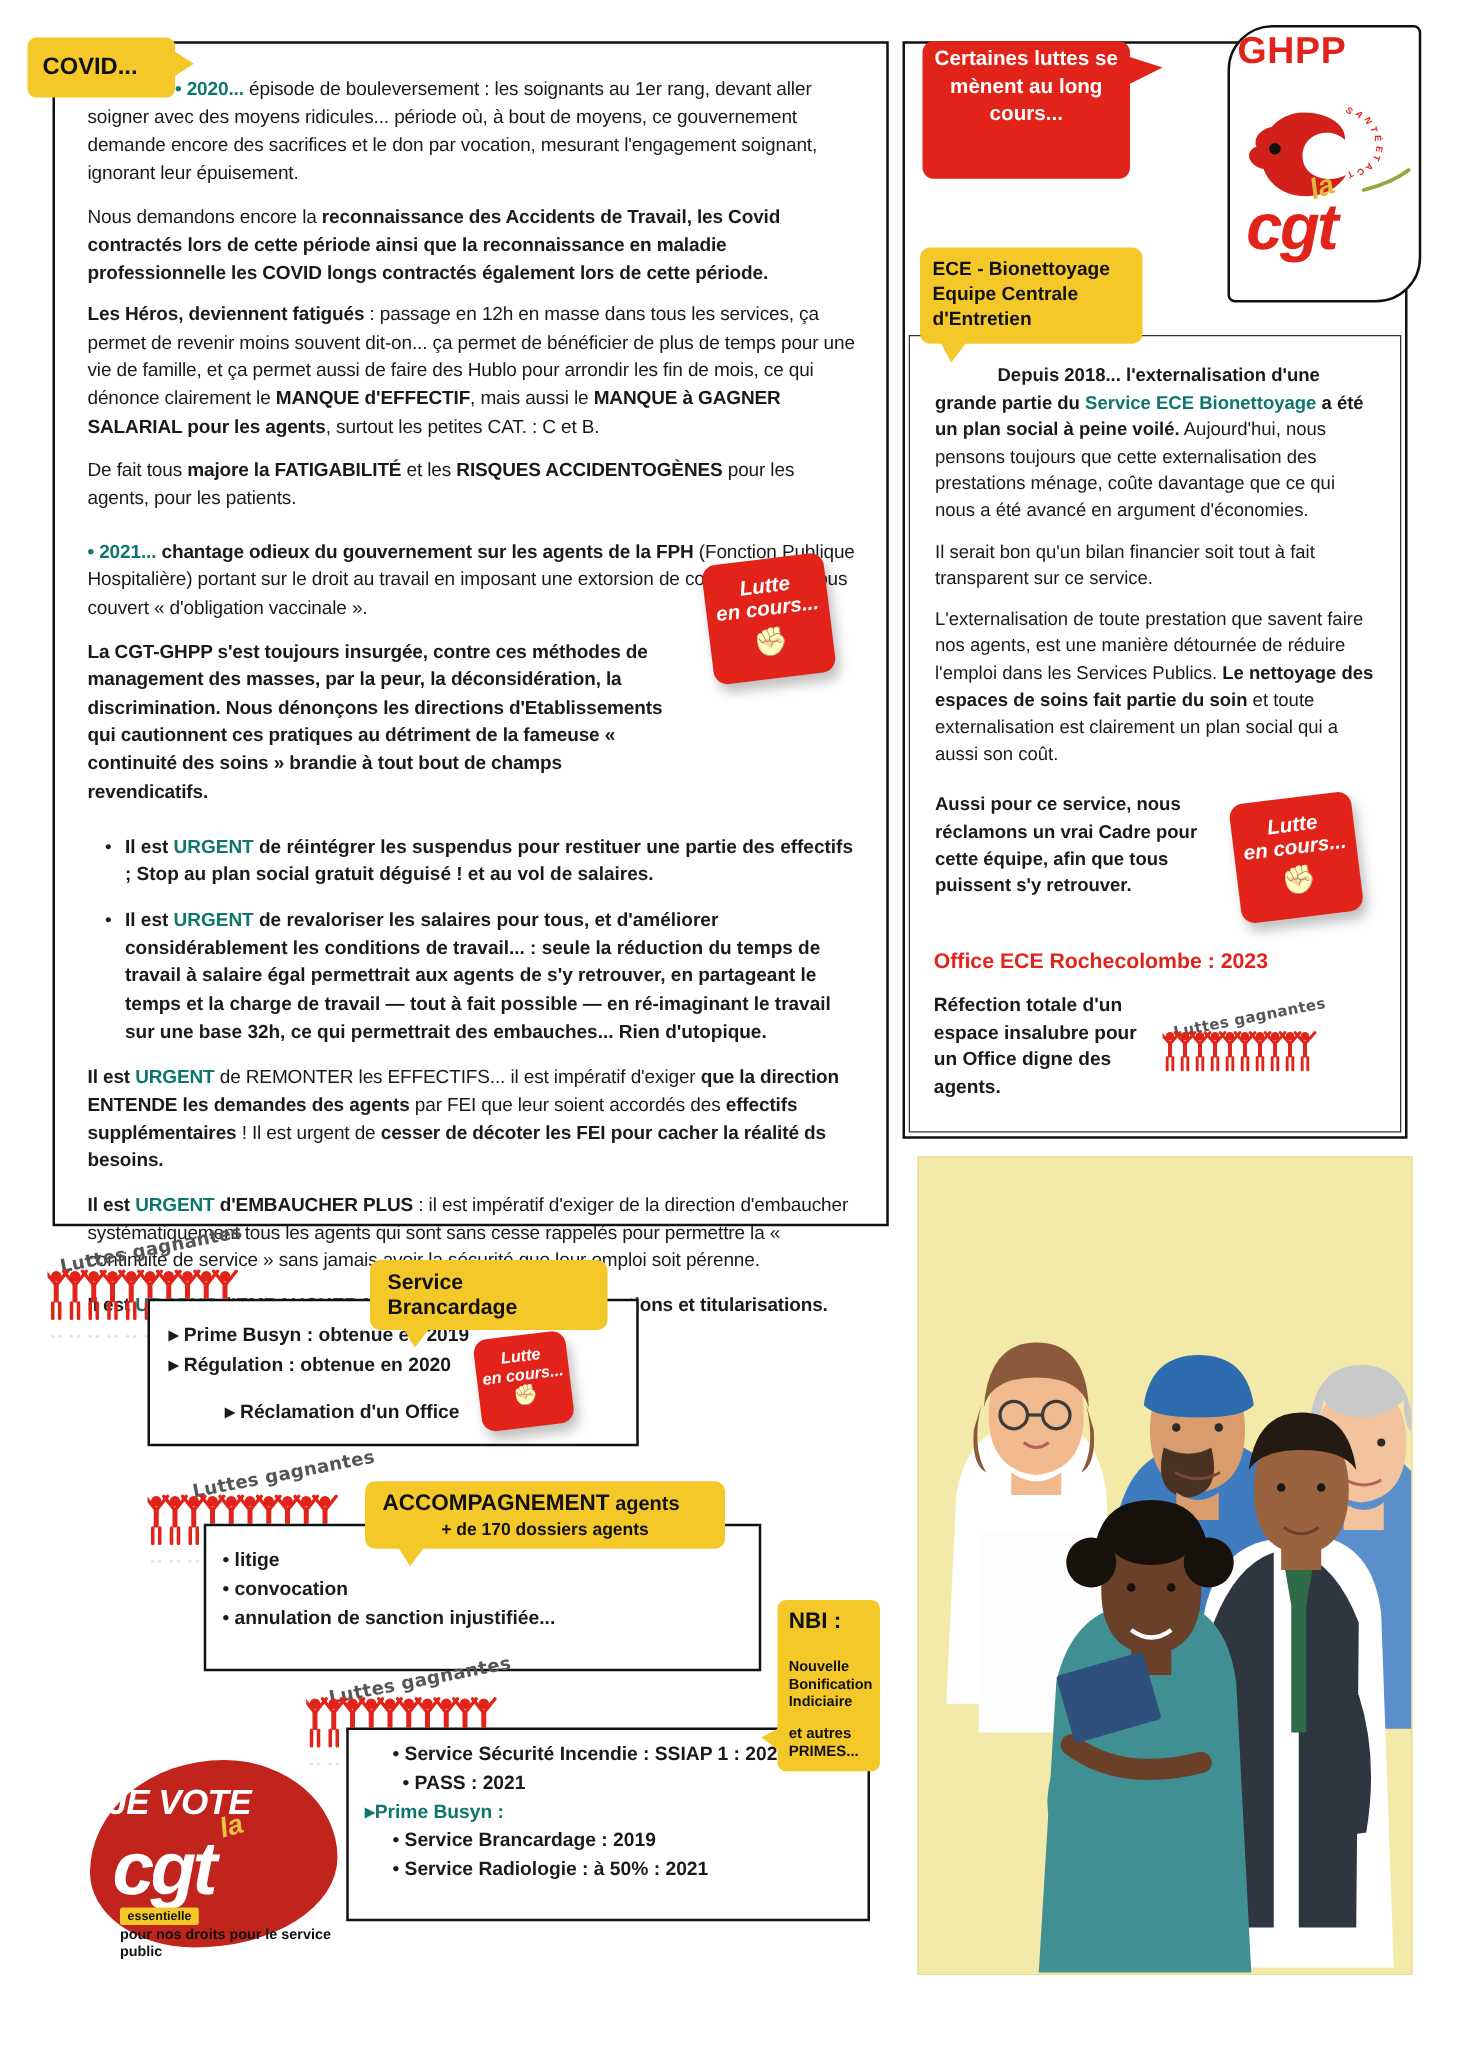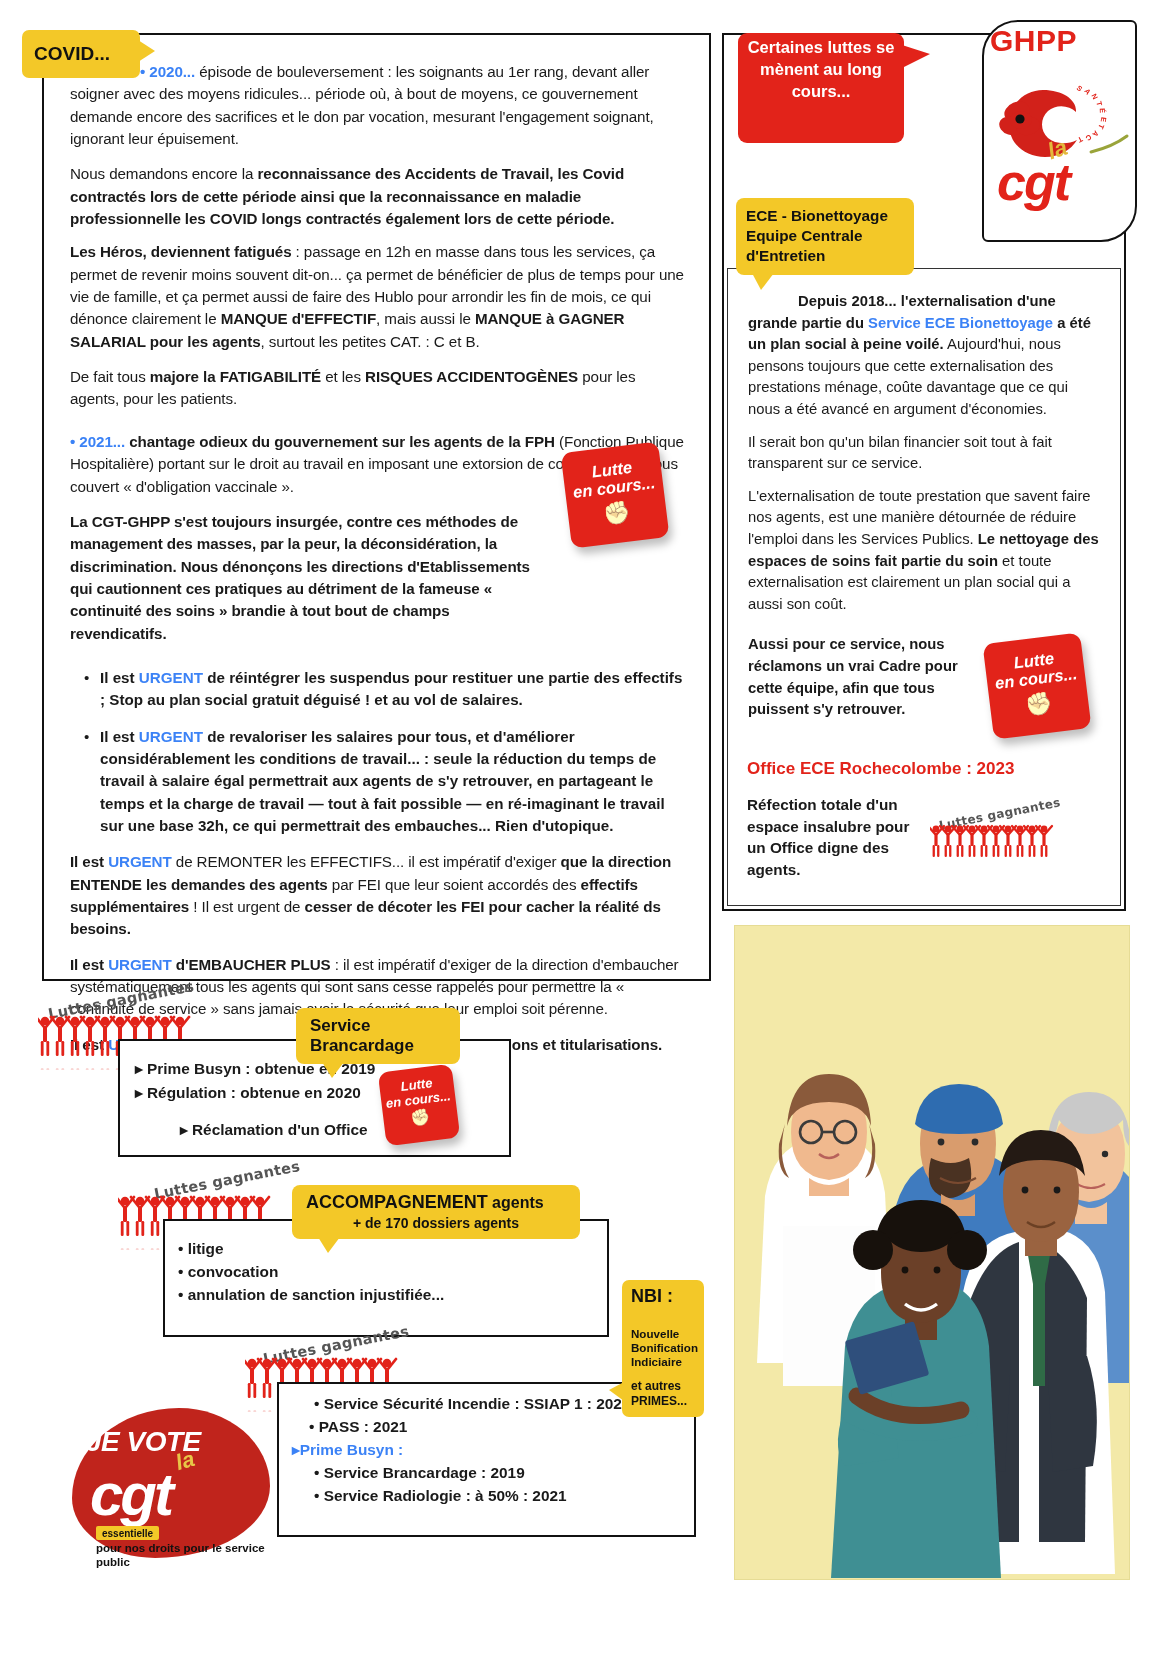--- a/index.html
+++ b/index.html
@@ -8,21 +8,21 @@
     width:1170px; height:1655px;
     background:#ffffff;
     font-family:"Liberation Sans", sans-serif;
     color:#1a1a1a;
     position:relative;
     overflow:hidden;
   }
   .page { position:relative; width:1170px; height:1655px; }
 
   
-  .red { color:#3b82f6; }
+  .red { color:#0f766e; }
   .b   { font-weight:bold; }
   .abs { position:absolute; }
 
   
   #main-article-box{
     position:absolute; left:42px; top:33px; width:669px; height:948px;
     border:2.5px solid #111; background:#fff;
   }
   .article-inner{ padding:26px 22px 10px 26px; }
   .para{
@@ -402,21 +402,21 @@
       <use href="#pp" x="60"></use>
         <use href="#pp" x="75"></use>
         <use href="#pp" x="90"></use>
       <use href="#pp" x="105"></use>
         <use href="#pp" x="120"></use>
         <use href="#pp" x="135"></use>
     </g>
   </svg>
 
   <div class="blk-box" style="left:118px; top:1039px; width:393px; height:118px;"></div>
-  <div class="yellow-tab" style="left:296px; top:1008px; width:164px;">
+  <div class="yellow-tab" style="left:296px; top:1008px; width:190px;">
     <div class="tip-down" style="font-size:17px;">Service Brancardage</div>
   </div>
   <div class="blk-list" style="position:absolute; left:135px; top:1057px;">
     <div class="li">▸ Prime Busyn : obtenue en 2019</div>
     <div class="li">▸ Régulation : obtenue en 2020</div>
     <div class="li" style="margin-top:13px; margin-left:45px;">▸  Réclamation d'un Office</div>
   </div>
   <div class="lutte-sticker" style="left:382px; top:1068px; width:74px; height:74px; font-size:13px; padding-top:10px;">
     <span>Lutte</span><br>
     <span>en cours...</span>
@@ -494,21 +494,21 @@
         <use href="#pp" x="90"></use>
       <use href="#pp" x="105"></use>
         <use href="#pp" x="120"></use>
         <use href="#pp" x="135"></use>
     </g>
   </svg>
 
   <div class="blk-box" style="left:277px; top:1382px; width:419px; height:155px;"></div>
   <div class="blk-list" style="position:absolute; left:292px; top:1392px; line-height:1.5;">
     <div class="li" style="margin-left:22px;">• Service Sécurité Incendie : SSIAP 1 : 2020</div>
-    <div class="li" style="margin-left:17px;">• PASS : 2021</div>
+    <div class="li" style="margin-left:30px;">• PASS : 2021</div>
     <div class="li red">▸Prime Busyn :</div>
     <div class="li" style="margin-left:22px;">• Service Brancardage : 2019</div>
     <div class="li" style="margin-left:22px;">• Service Radiologie : à 50% : 2021</div>
   </div>
 
   <div id="jevote">
     <div class="blob"></div>
     <div id="jv-line1">JE VOTE</div>
     <div id="jv-la">la</div>
     <div id="jv-cgt">cgt</div>

